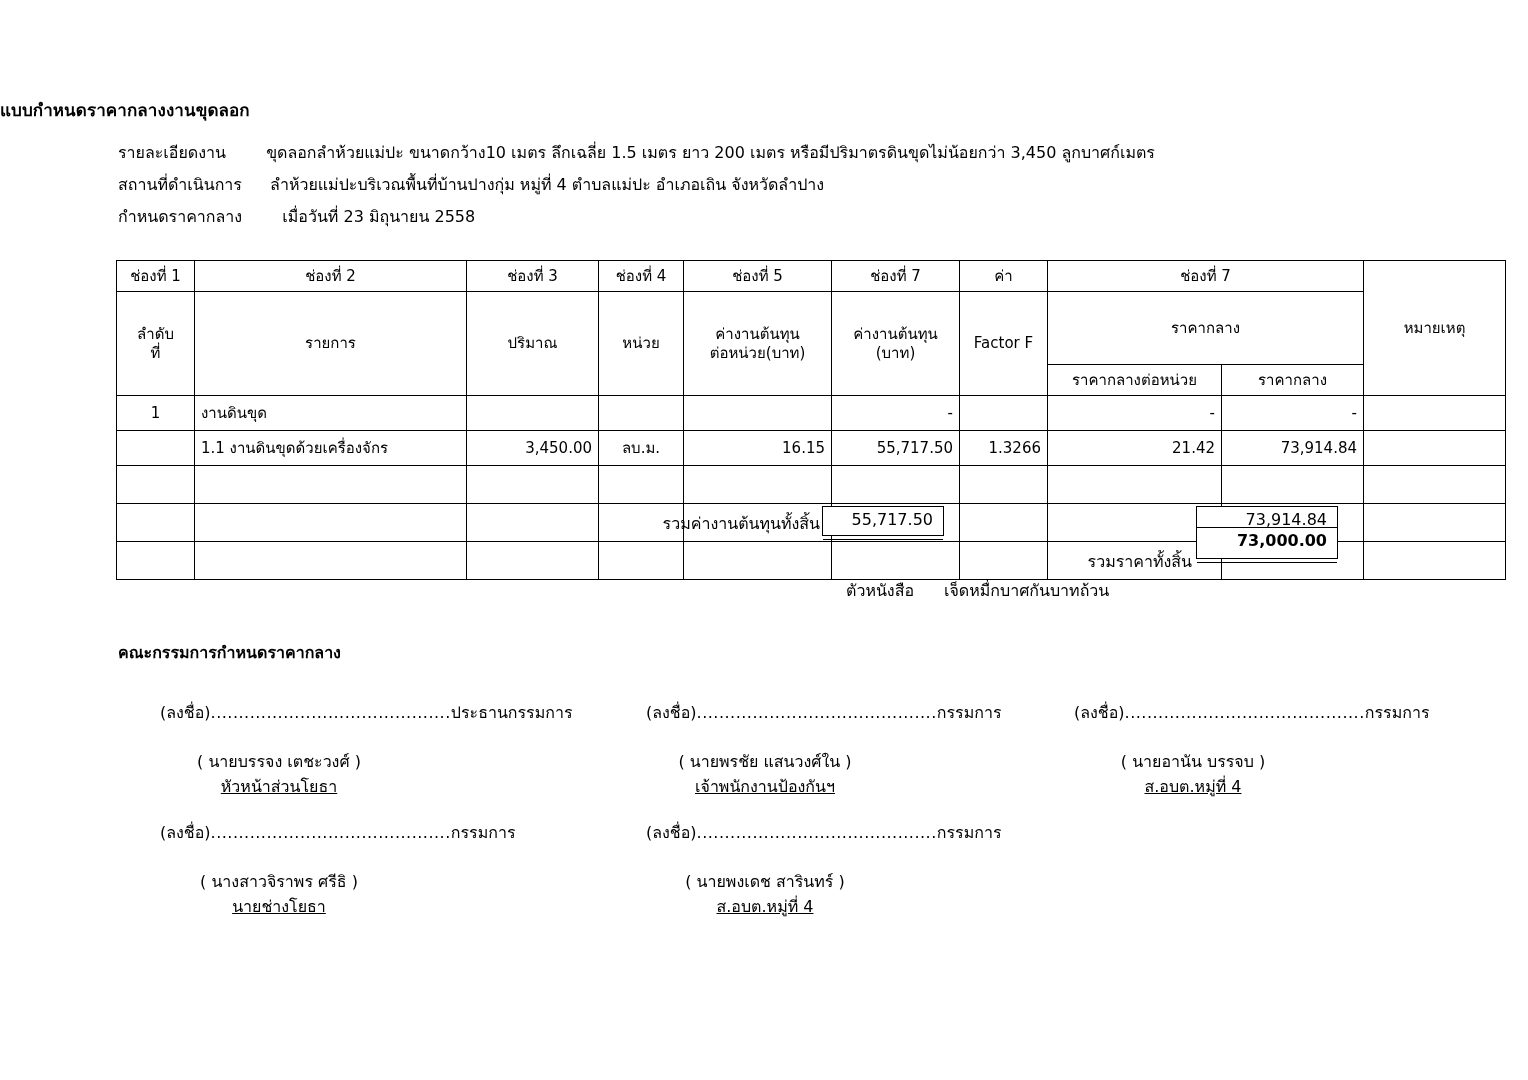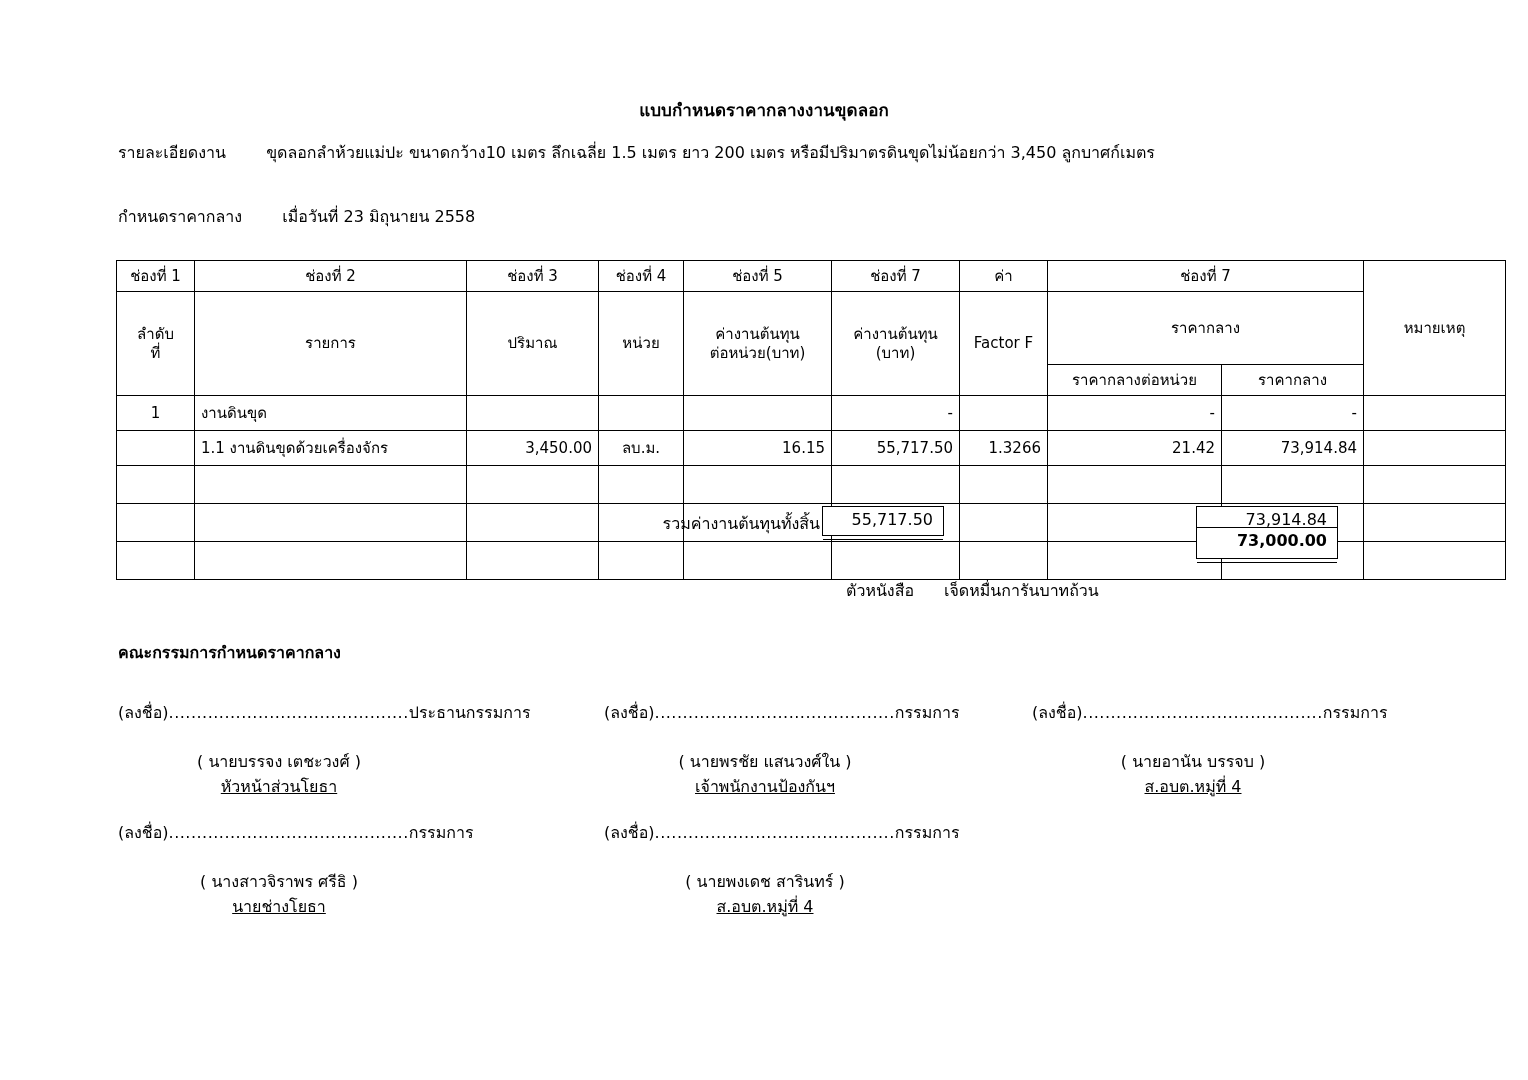--- a/index.html
+++ b/index.html
@@ -20,21 +20,20 @@
     position: absolute;
     inset: 0;
   }
 
   
   .doc-title {
     position: absolute;
     left: 0;
     top: 96px;
     width: 1528px;
-    text-align: center;
     font-size: 17px;
     font-weight: bold;
     letter-spacing: 0.1px;
   }
   .meta-line {
     position: absolute;
     left: 118px;
     font-size: 16px;
     white-space: nowrap;
   }
@@ -141,20 +140,21 @@
     font-weight: bold;
   }
   .sig-block {
     position: absolute;
     width: 400px;
     font-size: 16px;
   }
   .sig-line {
     white-space: nowrap;
     text-align: left;
+    margin-left: 42px;
   }
   .sig-dots {
     letter-spacing: 0.5px;
   }
   .sig-name, .sig-role {
     text-align: center;
     padding-right: 78px;
     margin-top: 24px;
     white-space: nowrap;
   }
@@ -172,20 +172,25 @@
 <div class="page">
 
   <div class="doc-title">แบบกำหนดราคากลางงานขุดลอก</div>
 
   <div class="meta-line" id="meta-detail">
     <span class="lbl">รายละเอียดงาน</span>
     <span class="gap-md"></span>
     <span class="val">ขุดลอกลำห้วยแม่ปะ ขนาดกว้าง10 เมตร ลึกเฉลี่ย 1.5  เมตร ยาว  200 เมตร  หรือมีปริมาตรดินขุดไม่น้อยกว่า 3,450 ลูกบาศก์เมตร</span>
   </div>
 
+  <div class="meta-line" id="meta-location">
+    <span class="lbl">สถานที่ดำเนินการ</span>
+    <span class="gap-sm"></span>
+    <span class="val">ลำห้วยแม่ปะบริเวณพื้นที่บ้านปางกุ่ม หมู่ที่ 4  ตำบลแม่ปะ  อำเภอเถิน  จังหวัดลำปาง</span>
+  </div>
 
   <div class="meta-line" id="meta-date">
     <span class="lbl">กำหนดราคากลาง</span>
     <span class="gap-md"></span>
     <span class="val">เมื่อวันที่  23  มิถุนายน  2558</span>
   </div>
 
   <table class="price-table">
     <colgroup>
       <col class="c1">
@@ -298,24 +303,25 @@
         </tr>
       </tbody>
   </table>
 
   <div class="totals-layer">
     <div class="tot-label" id="total-cost-label">รวมค่างานต้นทุนทั้งสิ้น</div>
     <div class="tot-box" id="total-cost-value">55,717.50</div>
 
     <div class="tot-box" id="total-mid-value">73,914.84</div>
 
+    <div class="tot-label" id="grand-total-label">รวมราคาทั้งสิ้น</div>
     <div class="tot-box" id="grand-total-value">73,000.00</div>
 
     <div id="words-label">ตัวหนังสือ</div>
-    <div id="words-value">เจ็ดหมื่นการันบาทถ้วน</div>
+    <div id="words-value">เจ็ดหมื่กบาศกันบาทถ้วน</div>
   </div>
 
   <div id="committee-heading">คณะกรรมการกำหนดราคากลาง</div>
 
   <div class="sig-block" id="sig-0">
     <div class="sig-line">
       <span>(ลงชื่อ)</span><span class="sig-dots">...........................................</span><span>ประธานกรรมการ</span>
     </div>
     <div class="sig-name">( นายบรรจง  เตชะวงศ์ )</div>
     <div class="sig-role">หัวหน้าส่วนโยธา</div>

